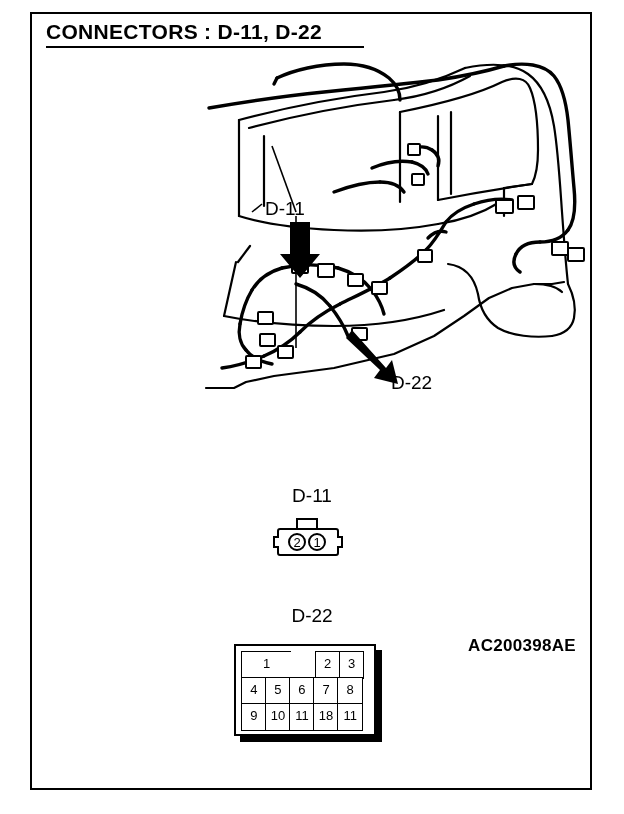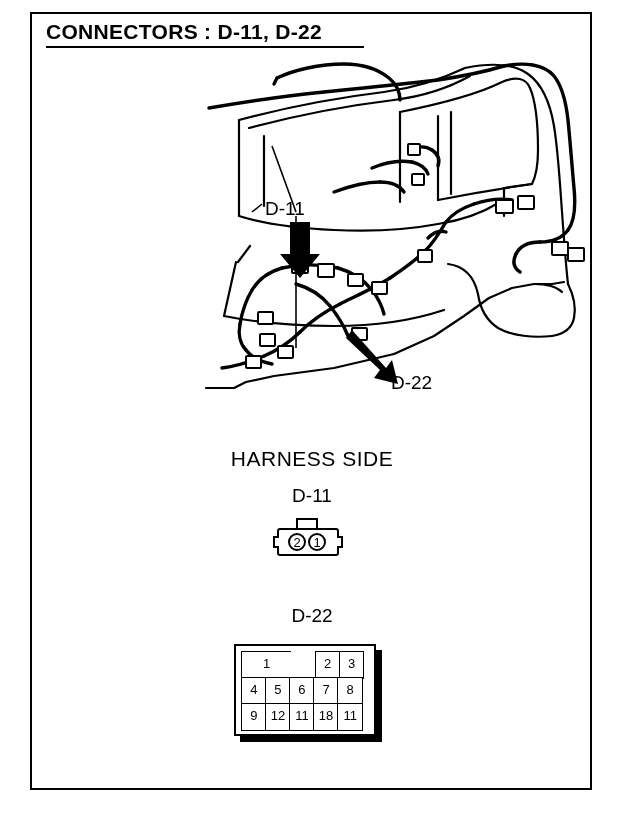--- a/index.html
+++ b/index.html
@@ -315,21 +315,20 @@
 
       <g fill="#000">
         <path d="M318,314 L352,352 L358,344 L364,368 L340,362 L346,354 L312,322 Z"></path>
       </g>
     </svg>
 
     <div class="label label-d11">D-11</div>
     <div class="label label-d22">D-22</div>
   </div>
 
-  <div class="harness-side">HARNESS SIDE</div>
 
   <div class="conn-title conn-title-1">D-11</div>
 
   <div class="d11-conn">
     <div class="d11-tab"></div>
     <div class="d11-body"></div>
     <div class="d11-notch-l"></div>
     <div class="d11-notch-r"></div>
     <div class="d11-pin d11-pin-2">2</div>
     <div class="d11-pin d11-pin-1">1</div>
@@ -349,21 +348,22 @@
       </div>
       <div class="d22-row">
         <div class="d22-cell">4</div>
         <div class="d22-cell">5</div>
         <div class="d22-cell">6</div>
         <div class="d22-cell">7</div>
         <div class="d22-cell">8</div>
       </div>
       <div class="d22-row">
         <div class="d22-cell">9</div>
-        <div class="d22-cell">12</div>
+        <div class="d22-cell">10</div>
         <div class="d22-cell">11</div>
         <div class="d22-cell">18</div>
         <div class="d22-cell">11</div>
       </div>
     </div>
   </div>
 
+  <div class="doc-code">AC200398AE</div>
 </div>
 
 </body></html>

